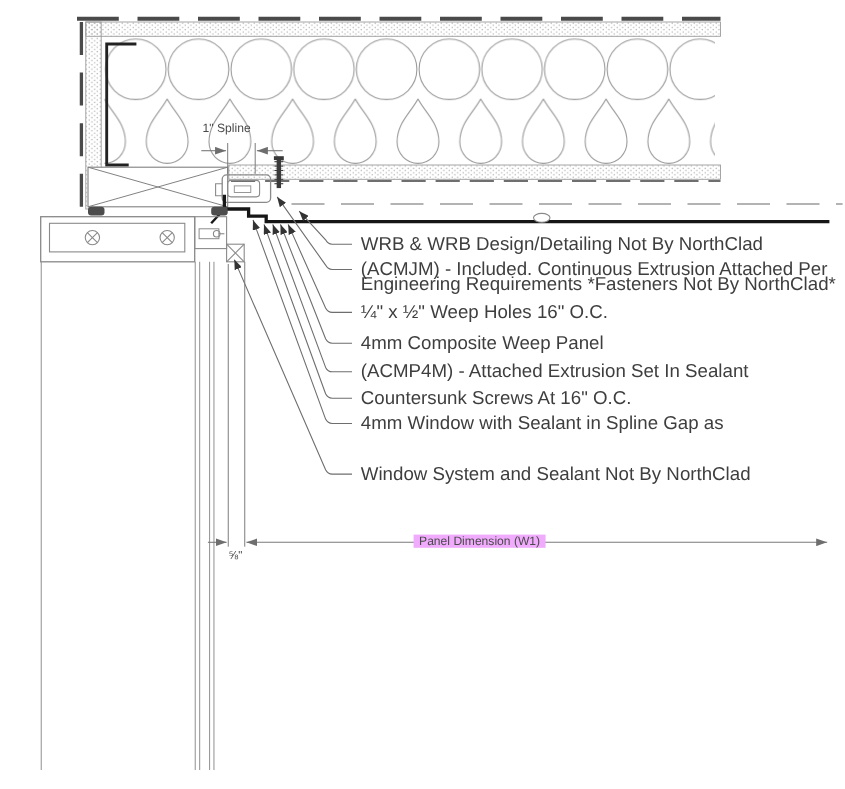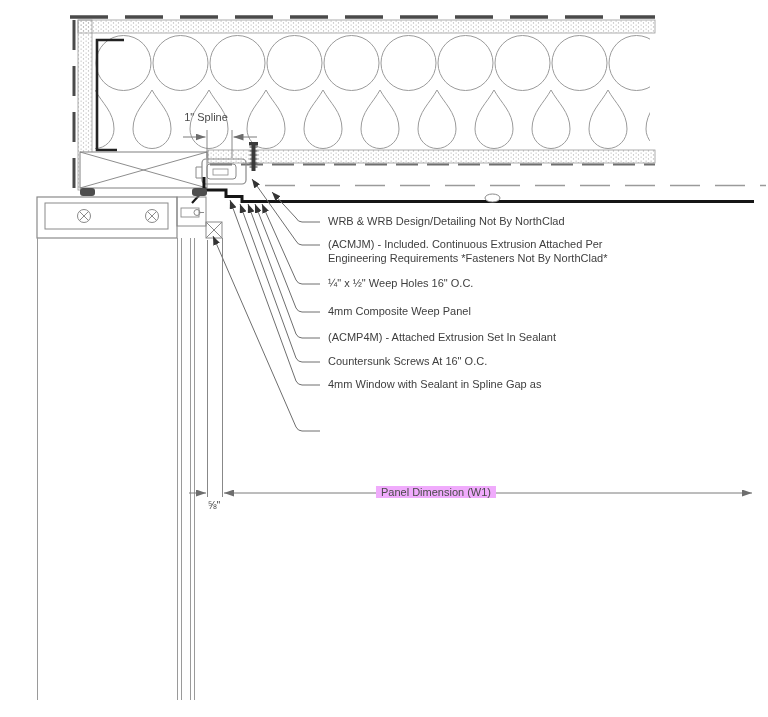--- a/index.html
+++ b/index.html
@@ -1,19 +1,19 @@
 <!DOCTYPE html>
 <html><head>
 <meta charset="utf-8">
 <style>
   html,body{margin:0;padding:0;background:#ffffff;}
   body{width:768px;height:717px;position:relative;font-family:"Liberation Sans",sans-serif;overflow:hidden;}
   .stage{position:absolute;inset:0;width:768px;height:717px;}
   svg{position:absolute;left:0;top:0;}
-  .lbl{position:absolute;color:#3e3e3e;font-size:11px;line-height:13.5px;white-space:nowrap;}
+  .lbl{position:absolute;color:#3e3e3e;font-size:17px;line-height:13.5px;white-space:nowrap;}
   .lbl .ln{display:block;}
   .dim-lbl{position:absolute;color:#4a4a4a;font-size:11px;white-space:nowrap;transform:translateX(-50%);}
   .dim-lbl.small{font-size:10.5px;}
   .dim-lbl.bg{background:#f0abfc;padding:0 5px;}
 </style>
 </head>
 <body>
 
 <div class="stage">
 
@@ -172,14 +172,17 @@
 </div>
 <div class="lbl" style="left:328px;top:331px;">
   <span class="ln">(ACMP4M) - Attached Extrusion Set In Sealant</span>
 </div>
 <div class="lbl" style="left:328px;top:355px;">
   <span class="ln">Countersunk Screws At 16" O.C.</span>
 </div>
 <div class="lbl" style="left:328px;top:378px;">
   <span class="ln">4mm Window with Sealant in Spline Gap as</span>
 </div>
+<div class="lbl" style="left:328px;top:424px;">
+  <span class="ln">Window System and Sealant Not By NorthClad</span>
+</div>
 
 </div>
 
 </body></html>

